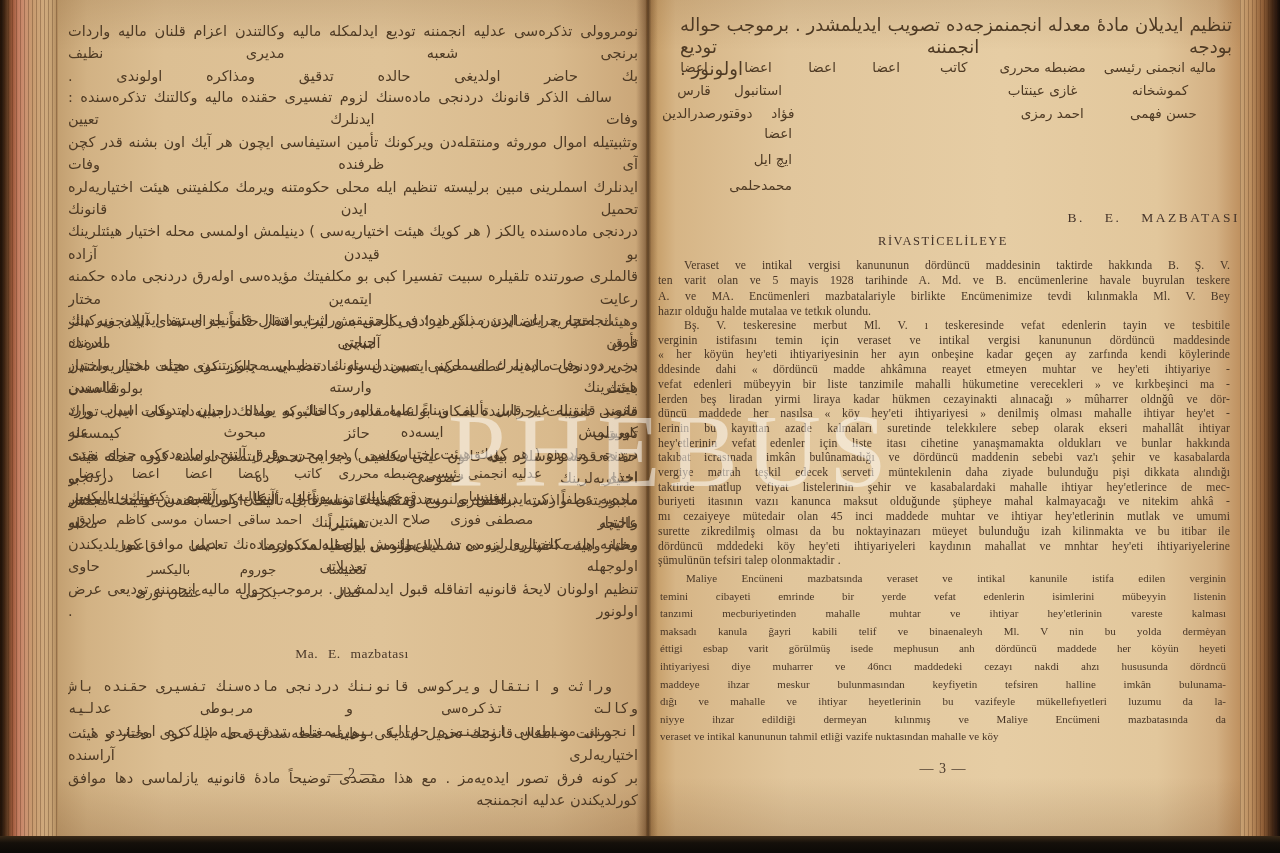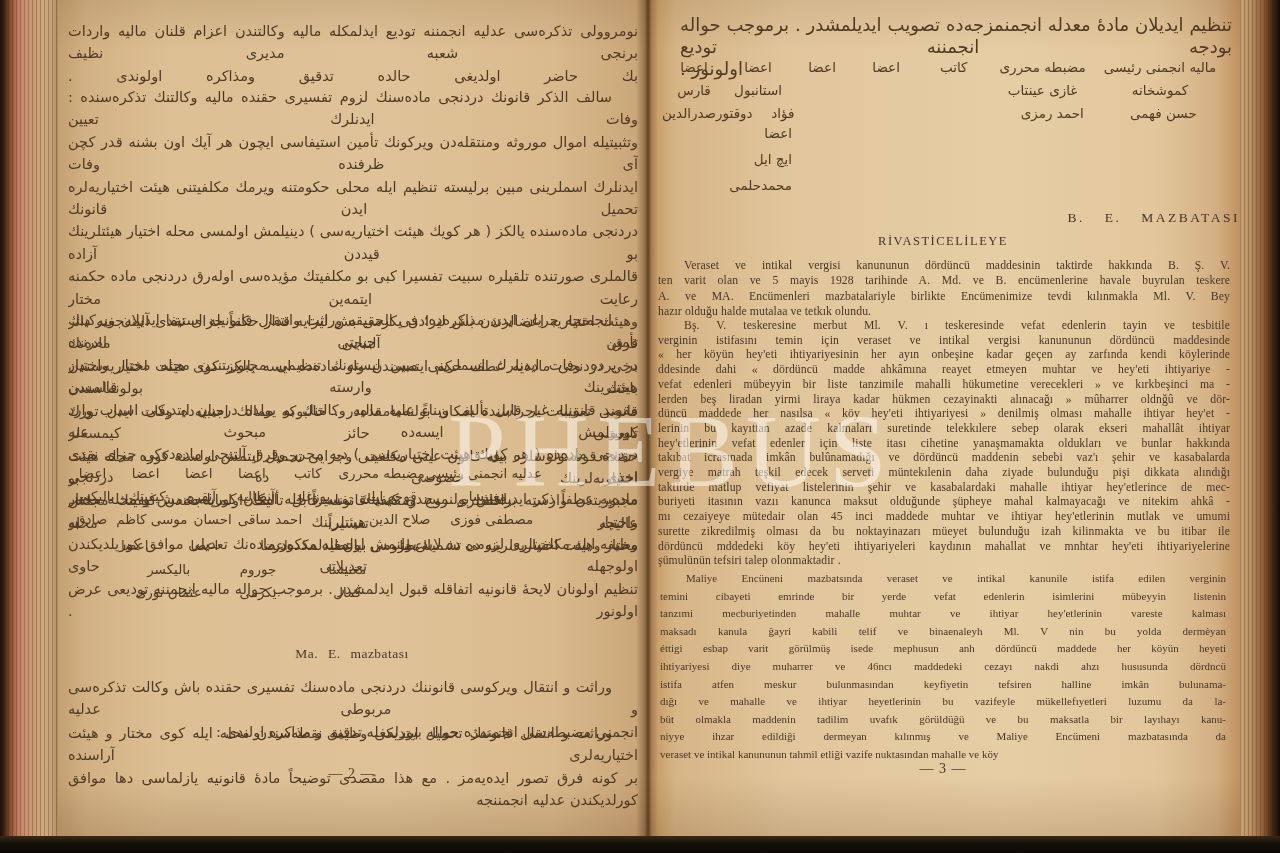--- a/index.html
+++ b/index.html
@@ -146,21 +146,21 @@
         <div class="cell">باليكسر</div>
       </div>
     <div class="sig sig3" style="top:581px;left:66px;width:268px;">
         <div class="cell">كمال</div>
         <div class="cell">يكرمى</div>
         <div class="cell">عثمان نورى</div>
       </div>
 
     <div class="h-ma lat" style="top:646px;">Ma. E. mazbatası</div>
 
-    <div class="par ar oz ind" style="top:676px;">
+    <div class="par ar oz ind" style="top:676px;font-family:Liberation Mono, monospace;">
         <div class="tline">وراثت و انتقال ويركوسى قانوننك دردنجى ماده‌سنك تفسيرى حقنده باش وكالت تذكره‌سى و مربوطى عدليه</div>
         <div class="tline">انجمنى مضبطه‌سى انجمنمزه حواله بيورلمغله تدقيق و مذاكره اولندى :</div>
       </div>
 
     <div class="par ar oz ind" style="top:722px;">
         <div class="tline">وراثت و انتقال قانوننك تحميل ايتديكى وظيفه نقطه‌سندن محله ايله كوى مختار و هيئت اختياريه‌لرى آراسنده</div>
         <div class="tline">بر كونه فرق تصور ايده‌يه‌مز . مع هذا مقصدى توضيحاً مادهٔ قانونيه يازلماسى دها موافق كورلديكندن عدليه انجمننجه</div>
       </div>
 
     <div class="pnum lat" style="top:766px;">— 2 —</div>
@@ -237,23 +237,22 @@
         <div class="tline">şümulünün tefsiri talep olonmaktadir .</div>
       </div>
 
     <div class="par lat lz2 ind" style="top:570px;">
         <div class="tline">Maliye Encüneni mazbatsında veraset ve intikal kanunile istifa edilen verginin</div>
         <div class="tline">temini cibayeti emrinde bir yerde vefat edenlerin isimlerini mübeyyin listenin</div>
         <div class="tline">tanzımi mecburiyetinden mahalle muhtar ve ihtiyar hey'etlerinin vareste kalması</div>
         <div class="tline">maksadı kanula ğayri kabili telif ve binaenaleyh Ml. V nin bu yolda dermèyan</div>
         <div class="tline">éttigi esbap varit görülmüş isede mephusun anh dördüncü maddede her köyün heyeti</div>
         <div class="tline">ihtiyariyesi diye muharrer ve 46ncı maddedeki cezayı nakdi ahzı hususunda dördncü</div>
-        <div class="tline">istifa atfen meskur bulunmasından keyfiyetin tefsiren halline imkân bulunama-</div>
+        <div class="tline">maddeye ihzar meskur bulunmasından keyfiyetin tefsiren halline imkân bulunama-</div>
         <div class="tline">dığı ve mahalle ve ihtiyar heyetlerinin bu vazifeyle mükellefıyetleri luzumu da la-</div>
-        <div class="tline">büt olmakla maddenin tadilim uvafık görüldüğü ve bu maksatla bir layıhayı kanu-</div>
         <div class="tline">niyye ihzar edildiği dermeyan kılınmış ve Maliye Encümeni mazbatasında da</div>
         <div class="tline">veraset ve intikal kanununun tahmil etliği vazife nuktasından mahalle ve köy</div>
       </div>
 
     <div class="pnum lat" style="top:761px;">— 3 —</div>
   </div>
 
   <div class="gutter"></div>
   <div class="edge-left"></div>
   <div class="edge-right"></div>

